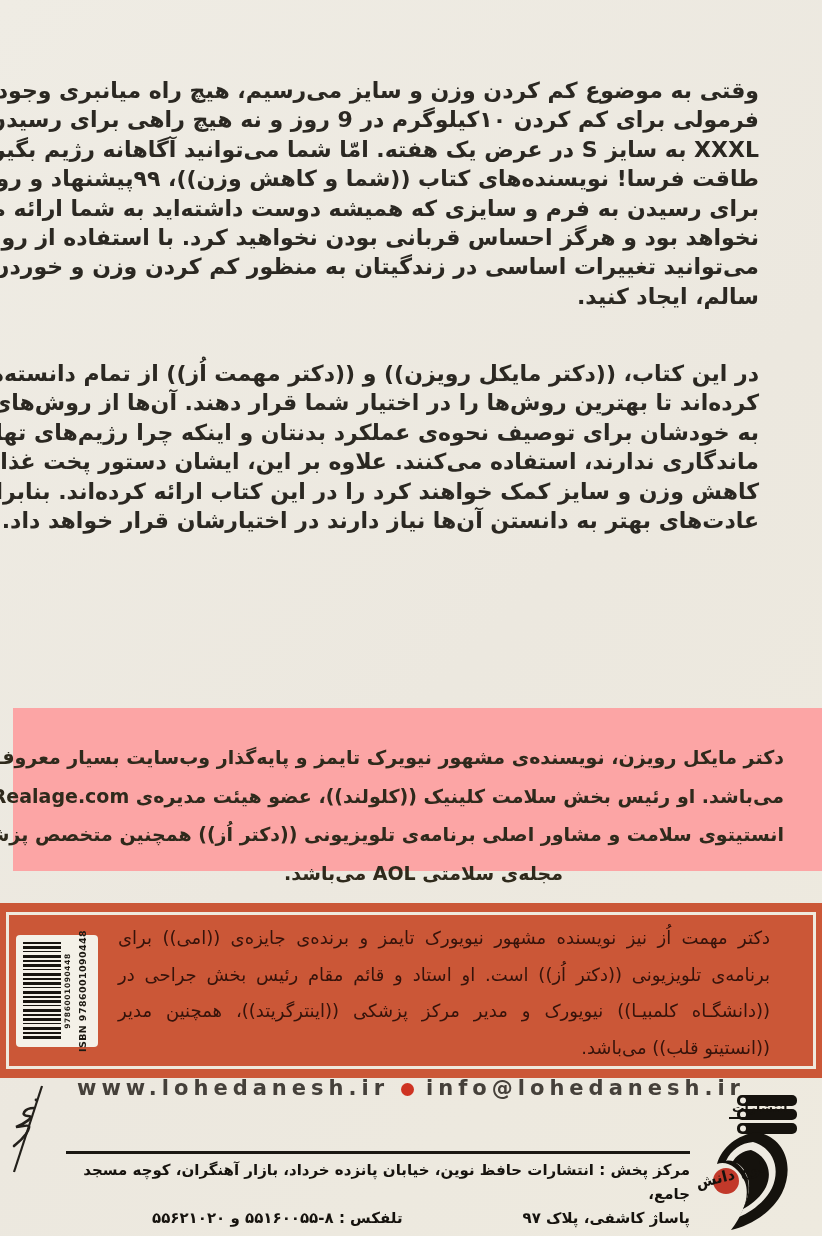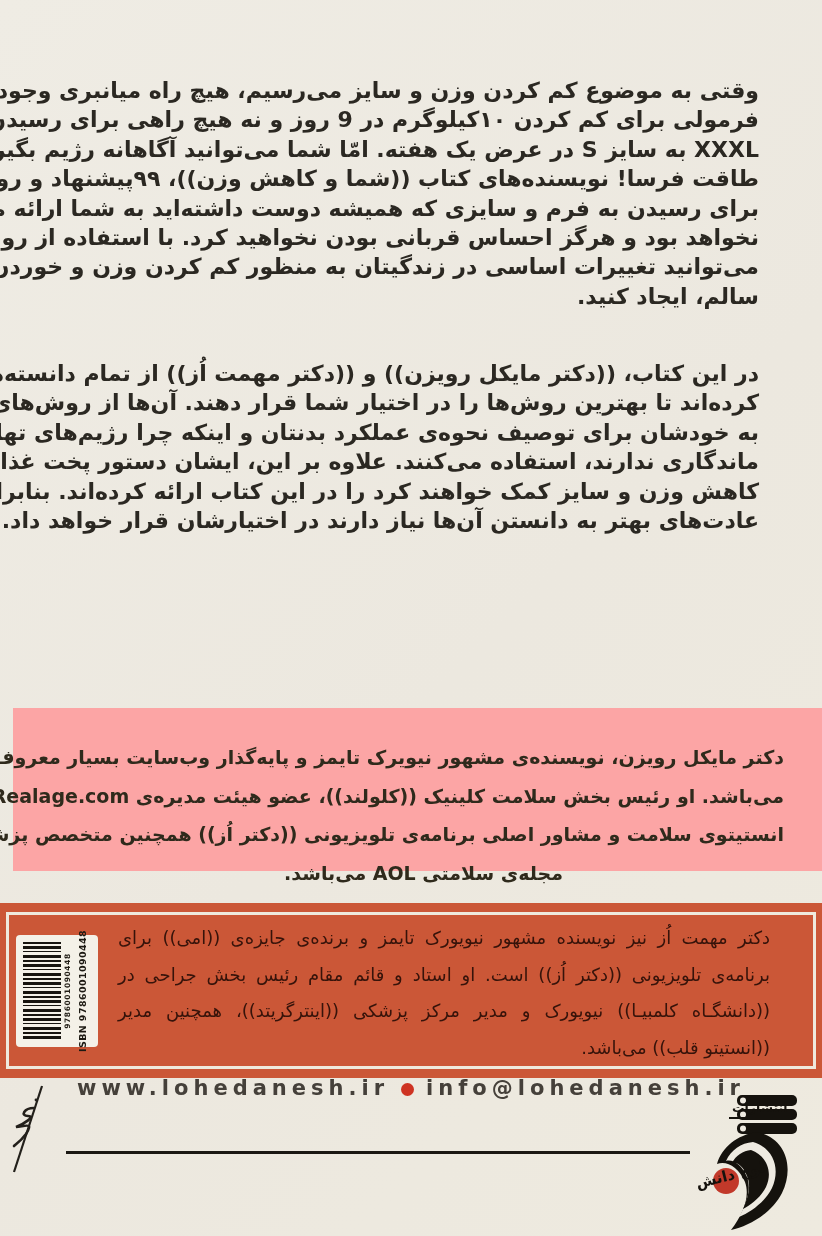--- a/index.html
+++ b/index.html
@@ -125,20 +125,27 @@
     </div>
   </div>
 
   <div class="website-row">
     <span>www.lohedanesh.ir</span><span class="dot"></span><span>info@lohedanesh.ir</span>
   </div>
 
 
   <div class="divider"></div>
 
+  <div class="addr addr2" dir="rtl">
+    <div class="a-line1">مرکز پخش : انتشارات حافظ نوین، خیابان پانزده خرداد، بازار آهنگران، کوچه مسجد جامع،</div>
+    <div class="a-line2">
+      <span>پاساژ کاشفی، پلاک ۹۷</span>
+      <span>تلفکس : ۸-۵۵۱۶۰۰۵۵ و ۵۵۶۲۱۰۲۰</span>
+    </div>
+  </div>
 
   <div class="logo">
     <svg viewBox="0 0 112 145" width="112" height="145">
       <g fill="#15120d">
         <rect x="44" y="3" width="60" height="11" rx="5"></rect>
         <rect x="44" y="17" width="60" height="11" rx="5"></rect>
         <rect x="44" y="31" width="60" height="11" rx="5"></rect>
       </g>
       <circle cx="50" cy="8.5" r="3" fill="#eeeae1"></circle>
       <circle cx="50" cy="22.5" r="3" fill="#eeeae1"></circle>

